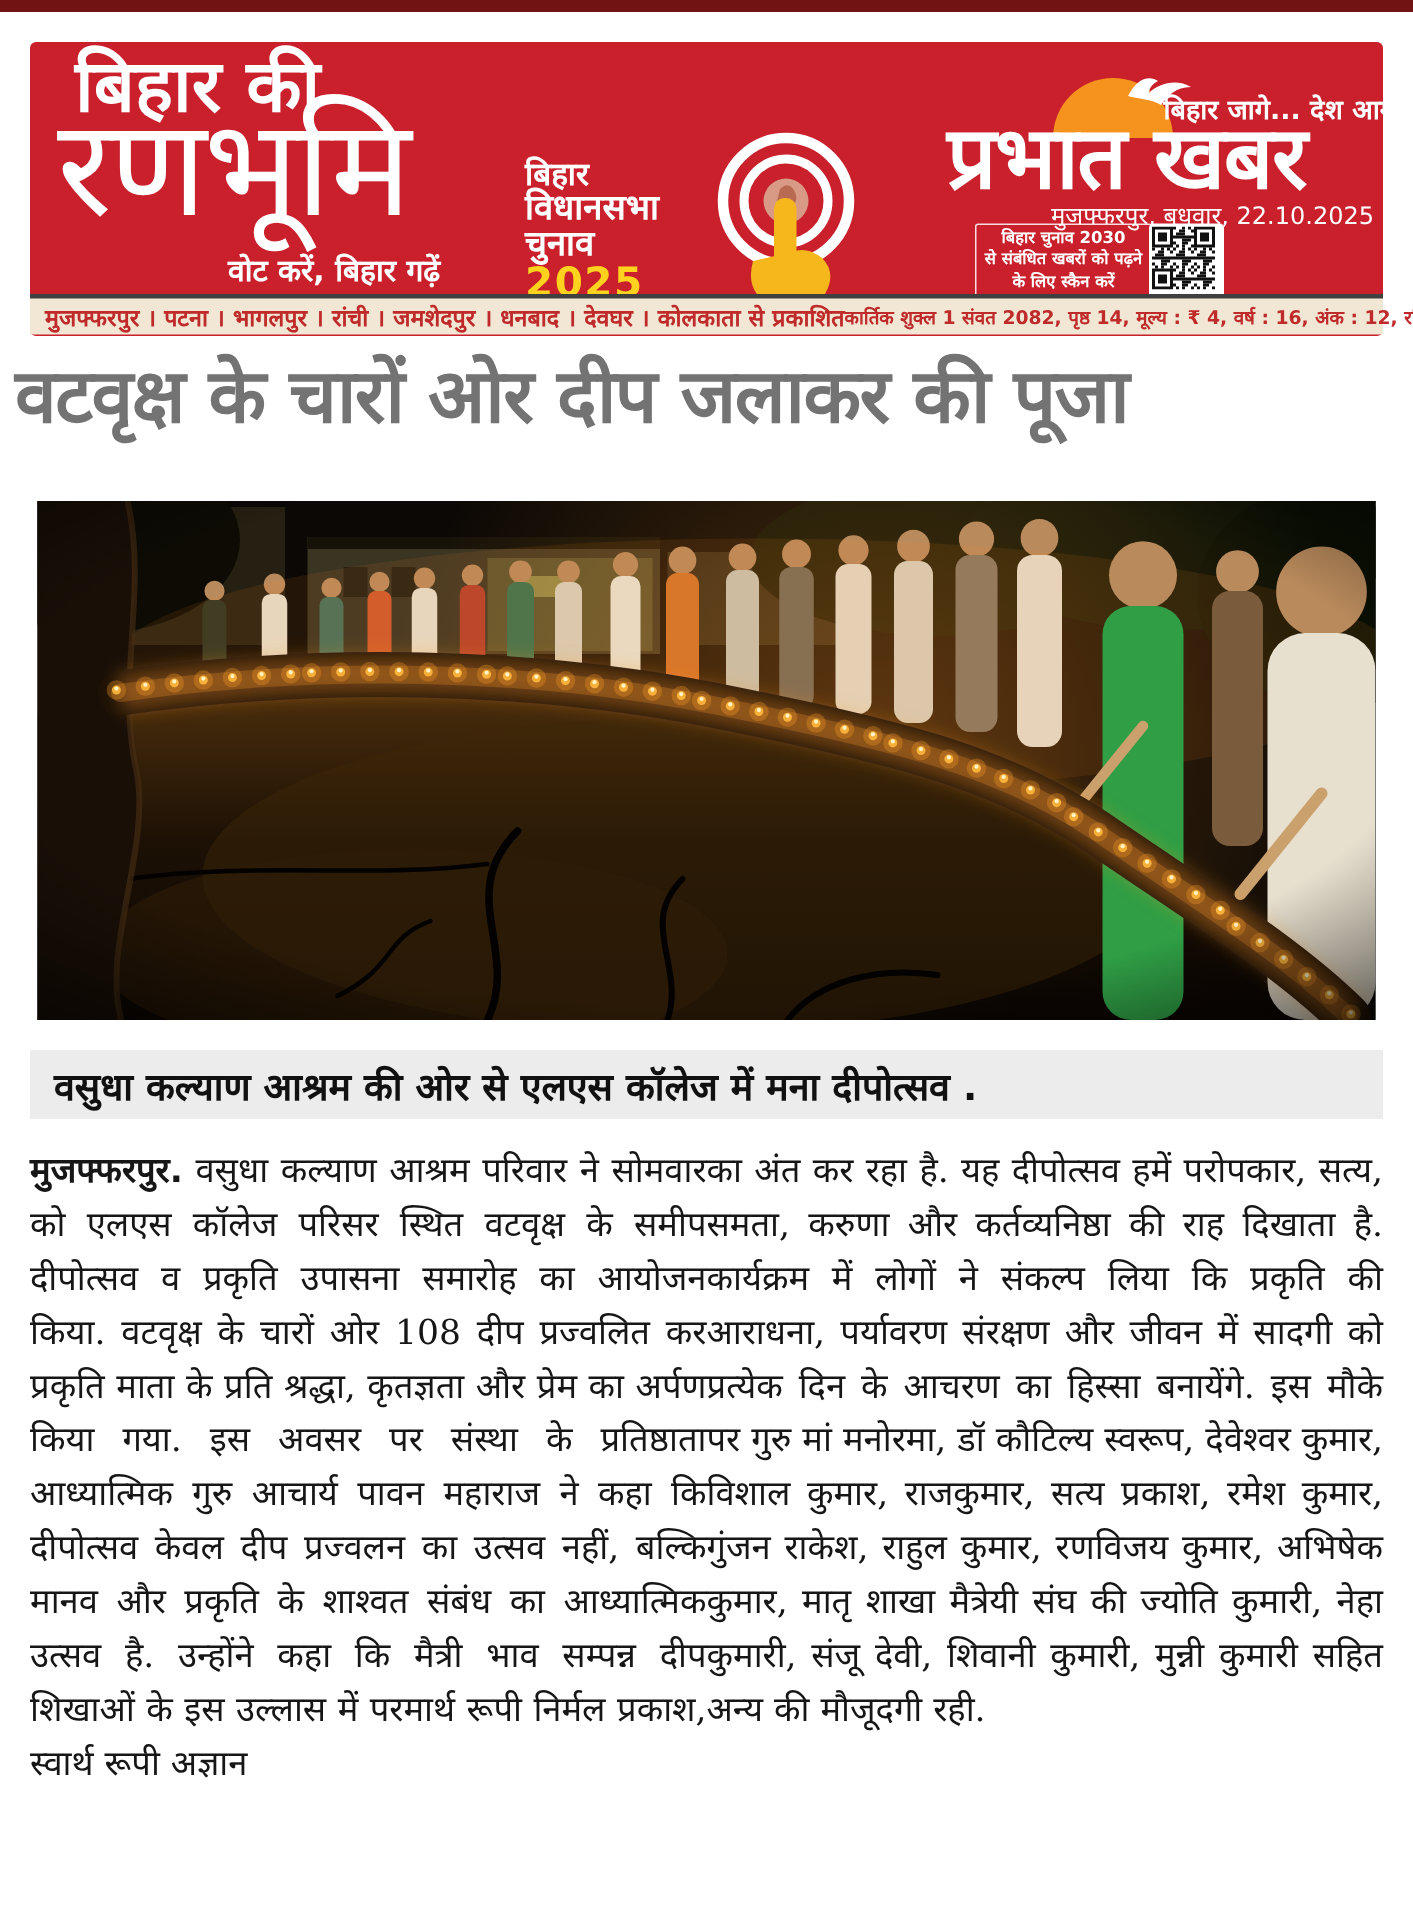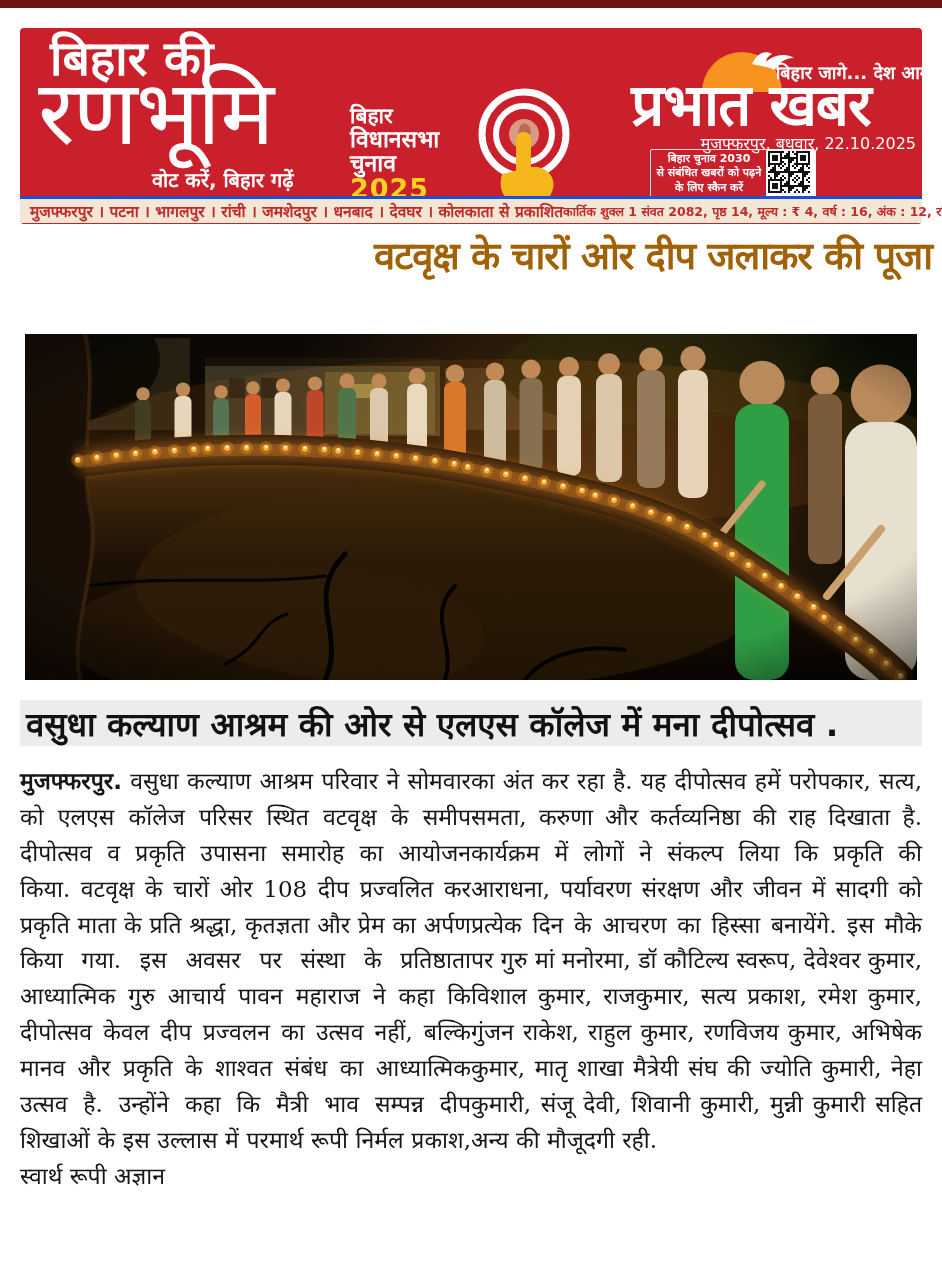--- a/index.html
+++ b/index.html
@@ -25,34 +25,34 @@
               font-size:58px;font-weight:900;line-height:1;letter-spacing:-1px;}
   .paper-date{position:absolute;left:596px;top:104px;width:300px;text-align:right;font-size:16px;font-weight:400;}
   .qr-note{position:absolute;left:630px;top:121px;width:108px;text-align:center;
            font-size:11px;font-weight:700;line-height:1.3;border:1px solid rgba(255,255,255,.85);
            padding:2px 4px;border-radius:2px;}
   .qr-box{position:absolute;left:746px;top:121px;width:46px;height:46px;background:#fff;
           border-radius:3px;padding:2px;}
 
   
   .info-bar{position:absolute;left:20px;top:196px;width:902px;height:27px;background:#f2e7d4;
-            border-top:3px solid #1d4ed8;display:flex;align-items:center;justify-content:space-between;
+            border-top:3px solid #404040;display:flex;align-items:center;justify-content:space-between;
             padding:0 10px;box-sizing:border-box;}
   .cities{font-size:15.5px;font-weight:700;color:#bf2b2b;white-space:nowrap;}
   .pubwrap{display:flex;align-items:center;gap:6px;white-space:nowrap;}
   .publication{font-size:12.5px;font-weight:700;color:#bf2b2b;}
 
   
-  .headline{position:absolute;left:10px;top:234px;width:922px;text-align:right;
-            font-size:38px;font-weight:900;color:#a16207;line-height:1.2;letter-spacing:-1px;}
+  .headline{position:absolute;left:10px;top:234px;width:922px;text-align:left;
+            font-size:50px;font-weight:900;color:#737373;line-height:1.2;letter-spacing:-1px;}
   .photo{position:absolute;left:25px;top:334px;width:892px;height:346px;background:#000;}
   .photo svg{display:block;}
   .caption{position:absolute;left:20px;top:700px;width:902px;height:46px;background:#ececec;
-           display:flex;align-items:center;padding:0 6px;box-sizing:border-box;
-           font-size:33px;font-weight:700;color:#111;}
+           display:flex;align-items:center;padding:0 16px;box-sizing:border-box;
+           font-size:25px;font-weight:700;color:#111;}
 
   
   .body-text{position:absolute;left:20px;top:764px;width:902px;display:flex;
              font-family:"DejaVu Serif","DejaVu Sans",serif;font-size:23px;line-height:1.56;
              color:#161616;text-align:justify;}
   .col{flex:1;min-width:0;}
   .col p{margin:0;}
   .dateline{font-weight:800;font-family:"DejaVu Sans",sans-serif;}
 </style>
 </head>

